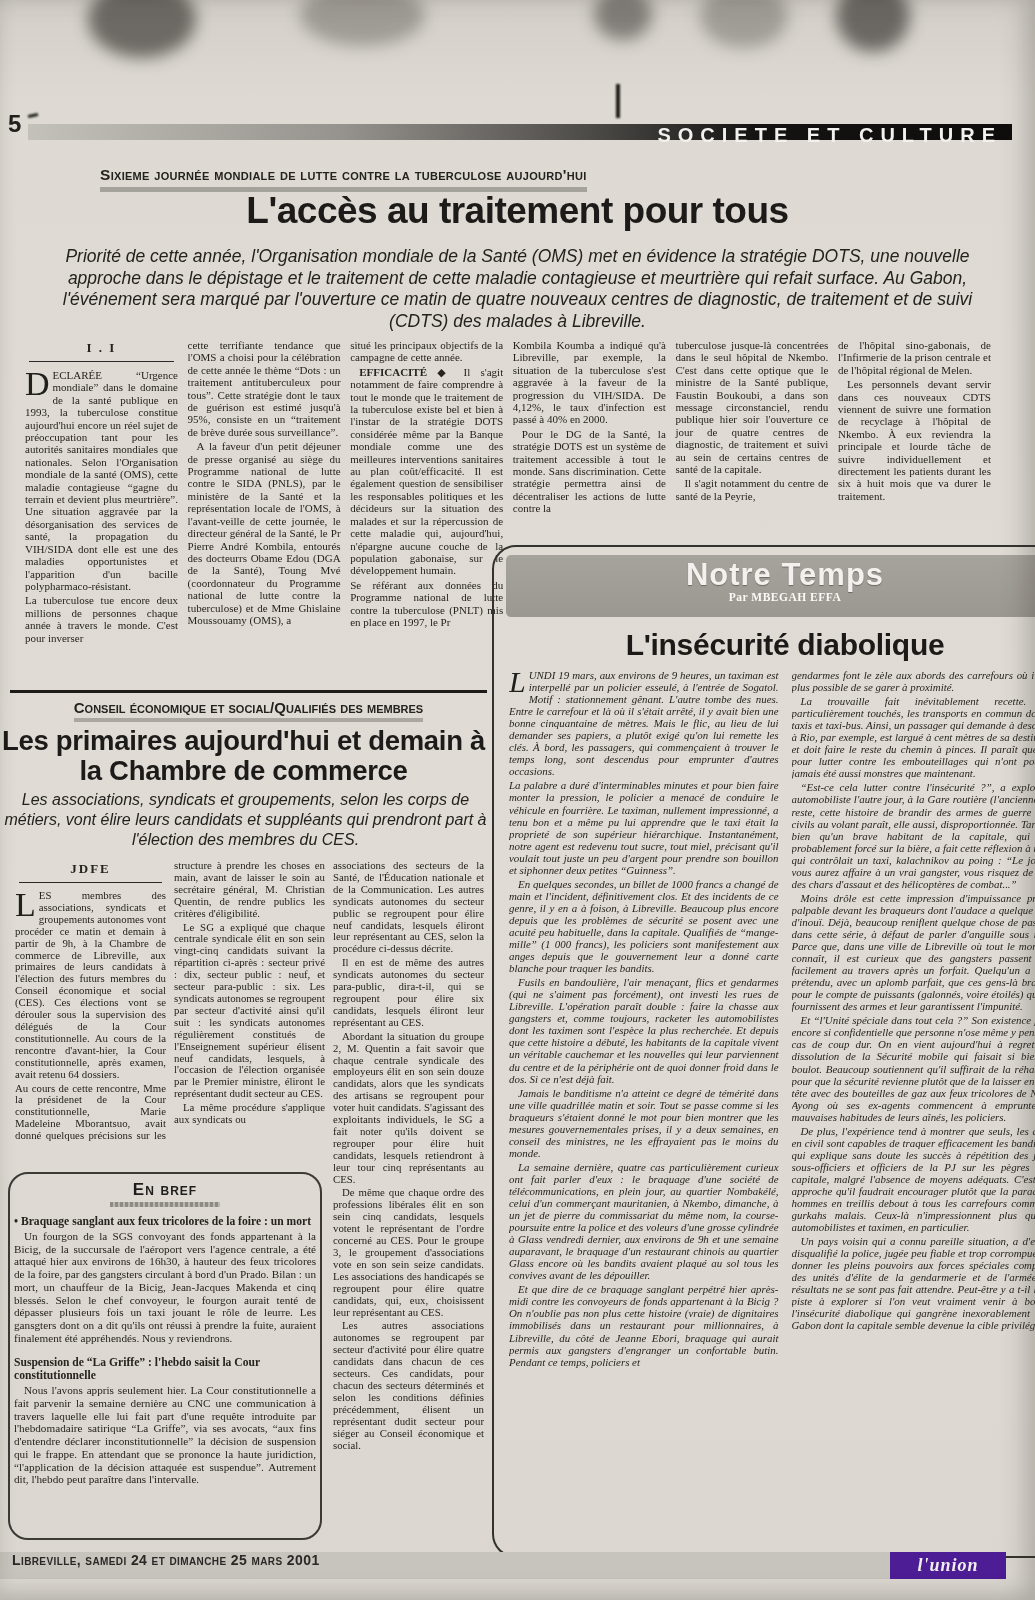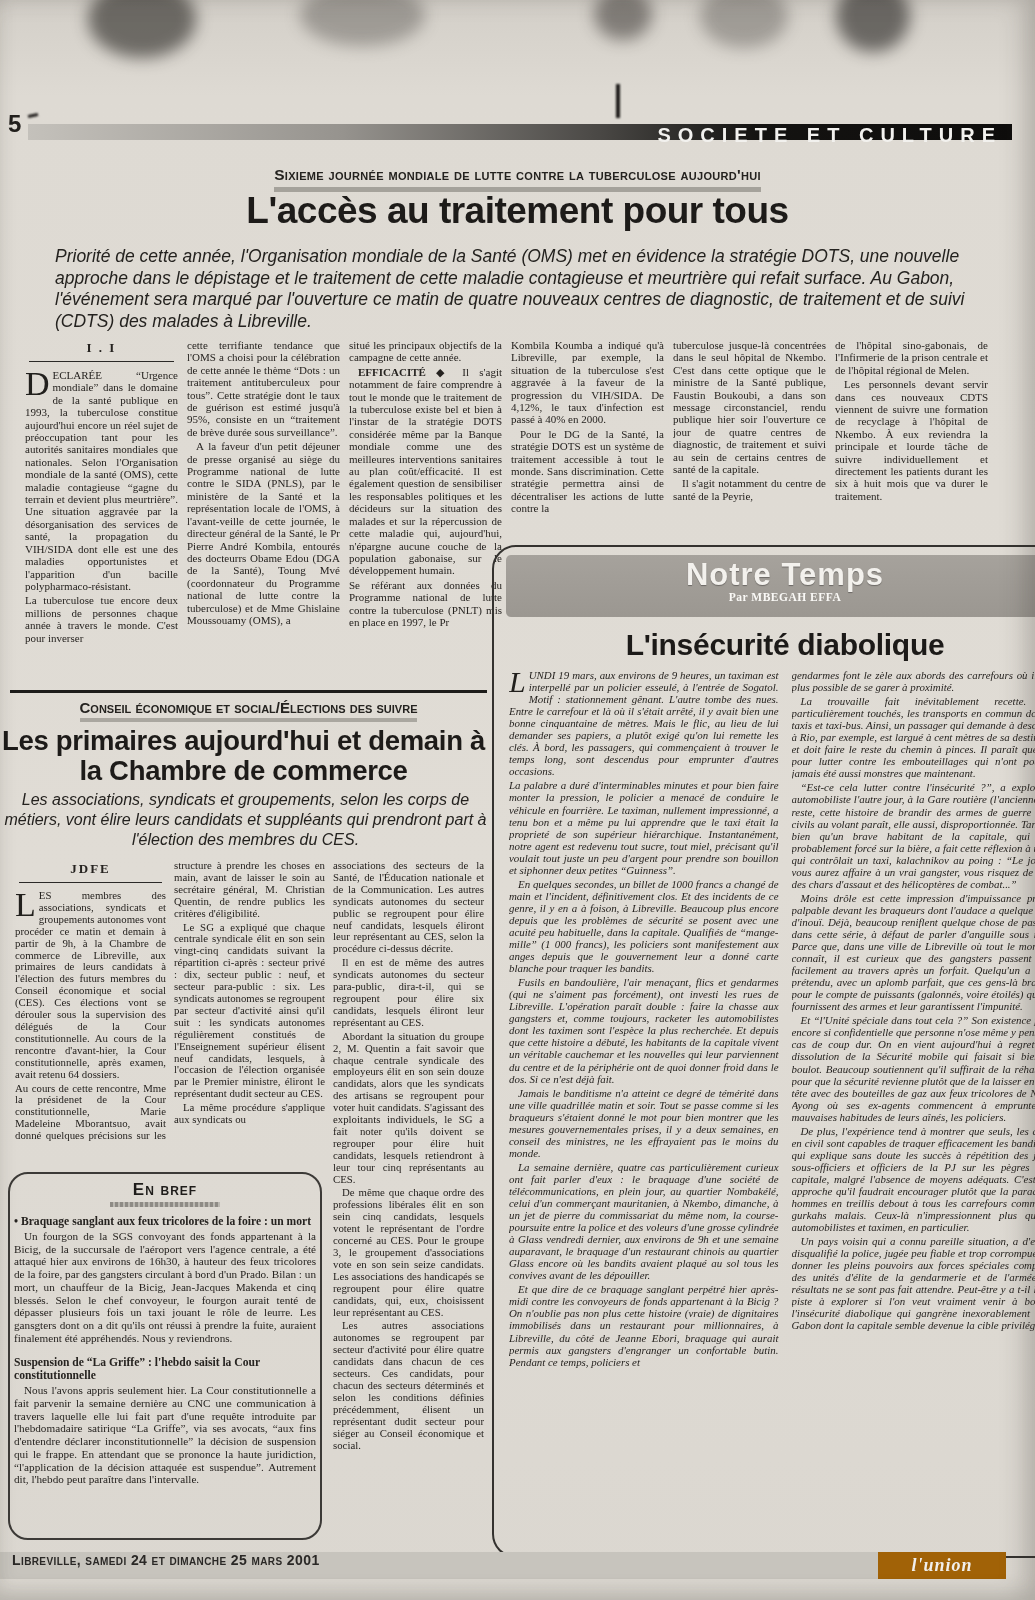--- a/index.html
+++ b/index.html
@@ -11,29 +11,29 @@
   
   .smudge{position:absolute;filter:blur(8px);border-radius:50%;}
   .tickmark{position:absolute;background:#1c1a18;filter:blur(1px);}
   
   .page-number{position:absolute;left:8px;top:110px;font:bold 24px "Liberation Sans",sans-serif;color:#22201d;}
   .section-bar{position:absolute;left:28px;top:124px;width:984px;height:16px;
         background:linear-gradient(90deg,#c4c1bb 0%,#96938e 32%,#4a4845 58%,#141311 74%,#0e0d0c 100%);}
   .section-bar .t{position:absolute;right:10px;top:0;line-height:28px;color:#f2f1ee;
         font:bold 20px "Liberation Sans",sans-serif;letter-spacing:7px;white-space:nowrap;}
   
-  .a1-kicker{position:absolute;left:100px;top:166px;width:835px;text-align:center;}
+  .a1-kicker{position:absolute;left:100px;top:166px;width:835px;text-align:left;}
   .a1-kicker span{display:inline-block;font:bold 15.5px "Liberation Sans",sans-serif;font-variant:small-caps;
         letter-spacing:.3px;color:#24221f;padding-bottom:3px;border-bottom:5px solid #a5a29b;}
   .a1-headline{position:absolute;left:0;top:192px;width:1035px;text-align:center;
         font:bold 37px/1.05 "Liberation Sans",sans-serif;letter-spacing:-.5px;color:#1d1b19;}
-  .a1-standfirst{position:absolute;left:55px;top:246px;width:925px;text-align:left;
+  .a1-standfirst{position:absolute;left:55px;top:246px;width:925px;text-align:center;
         font:italic 17.5px/21.5px "Liberation Sans",sans-serif;color:#24221f;}
   
-  .a1-cols{position:absolute;left:25px;top:339px;width:966px;display:flex;gap:9px;}
+  .a1-cols{position:absolute;left:25px;top:339px;width:966px;display:flex;gap:9px;justify-content:space-between;}
   .col{text-align:justify;overflow:hidden;hyphens:auto;}
   .a1-cols .col{width:153px;font-size:11px;line-height:12.4px;}
   .a1-cols .tall{height:350px;} .a1-cols .short{height:207px;}
   .col p{margin:0 0 2px;text-indent:9px;}
   .col p:first-child{text-indent:0;}
   .byline{text-align:center;font:bold 13px "Liberation Serif",serif;letter-spacing:2px;
         border-bottom:1.5px solid #2b2927;padding-bottom:5px;margin:1px 4px 7px;}
   .dropcap{float:left;font-size:34px;line-height:27px;padding:1px 3px 0 0;color:#22201d;}
   .lead-bold{font-weight:bold;}
   p.has-drop{text-indent:0;}
@@ -68,21 +68,21 @@
   .nt-byline{font:bold 11.5px "Liberation Serif",serif;color:#faf9f6;letter-spacing:.5px;}
   .nt-headline{text-align:center;margin:11px 0 7px;font:bold 30px "Liberation Sans",sans-serif;
         color:#1c1a18;letter-spacing:-.3px;}
   .nt-cols{display:flex;gap:13px;padding:0 3px;}
   .nt-cols .col{flex:1;font:italic 10.9px/12.05px "Liberation Serif",serif;height:862px;}
   .nt-cols .dropcap{font-style:italic;font-size:30px;line-height:24px;}
   
   .footer-bar{position:absolute;left:0;top:1552px;width:1006px;height:27px;background:#c7c4bd;}
   .footer-date{position:absolute;left:12px;top:0;line-height:27px;
         font:bold 14px "Liberation Sans",sans-serif;font-variant:small-caps;color:#2a2826;letter-spacing:.4px;}
-  .brand-box{position:absolute;right:0;top:0;width:128px;height:27px;background:#a16207;text-align:center;}
+  .brand-box{position:absolute;right:0;top:0;width:116px;height:27px;background:#4c1d95;text-align:center;}
   .brand-box .t{font:bold italic 18px/26px "Liberation Serif",serif;color:#f1efec;letter-spacing:1px;}
 </style>
 </head>
 <body>
 
 <div class="page">
 
   <div class="smudge" style="left:88px;top:-20px;width:108px;height:78px;background:rgba(22,20,17,.55);"></div>
   <div class="smudge" style="left:300px;top:-16px;width:125px;height:62px;background:rgba(42,40,36,.32);"></div>
   <div class="smudge" style="left:594px;top:-12px;width:58px;height:52px;background:rgba(26,23,20,.45);"></div>
@@ -130,21 +130,21 @@
         <p>Il s'agit notamment du centre de santé de la Peyrie,</p>
       </div>
     <div class="col short">
         <p>de l'hôpital sino-gabonais, de l'Infirmerie de la prison centrale et de l'hôpital régional de Melen.</p>
         <p>Les personnels devant servir dans ces nouveaux CDTS viennent de suivre une formation de recyclage à l'hôpital de Nkembo. À eux reviendra la principale et lourde tâche de suivre individuellement et directement les patients durant les six à huit mois que va durer le traitement.</p>
       </div>
   </div>
 
   <div class="a2-rule"></div>
   <div class="a2-kicker">
-    <span>Conseil économique et social/Élections des suivre</span>
+    <span>Conseil économique et social/Qualifiés des membres</span>
   </div>
   <h2 class="a2-headline" style="margin:0">Les primaires aujourd'hui et demain à la Chambre de commerce</h2>
   <div class="a2-standfirst">Les associations, syndicats et groupements, selon les corps de métiers, vont élire leurs candidats et suppléants qui prendront part à l'élection des membres du CES.</div>
 
   <div class="a2-cols">
     <div class="col a2-c1">
       <div class="byline">JDFE</div>
       <p class="has-drop"><span class="dropcap">L</span><span>ES membres des associations, syndicats et groupements autonomes vont procéder ce matin et demain à partir de 9h, à la Chambre de commerce de Libreville, aux primaires de leurs candidats à l'élection des futurs membres du Conseil économique et social (CES). Ces élections vont se dérouler sous la supervision des délégués de la Cour constitutionnelle. Au cours de la rencontre d'avant-hier, la Cour constitutionnelle, après examen, avait retenu 64 dossiers.</span></p>
       <div>
           <p>Au cours de cette rencontre, Mme la présidenet de la Cour constitutionnelle, Marie Madeleine Mborantsuo, avait donné quelques précisions sur les raisons ayant amené sa</p>

